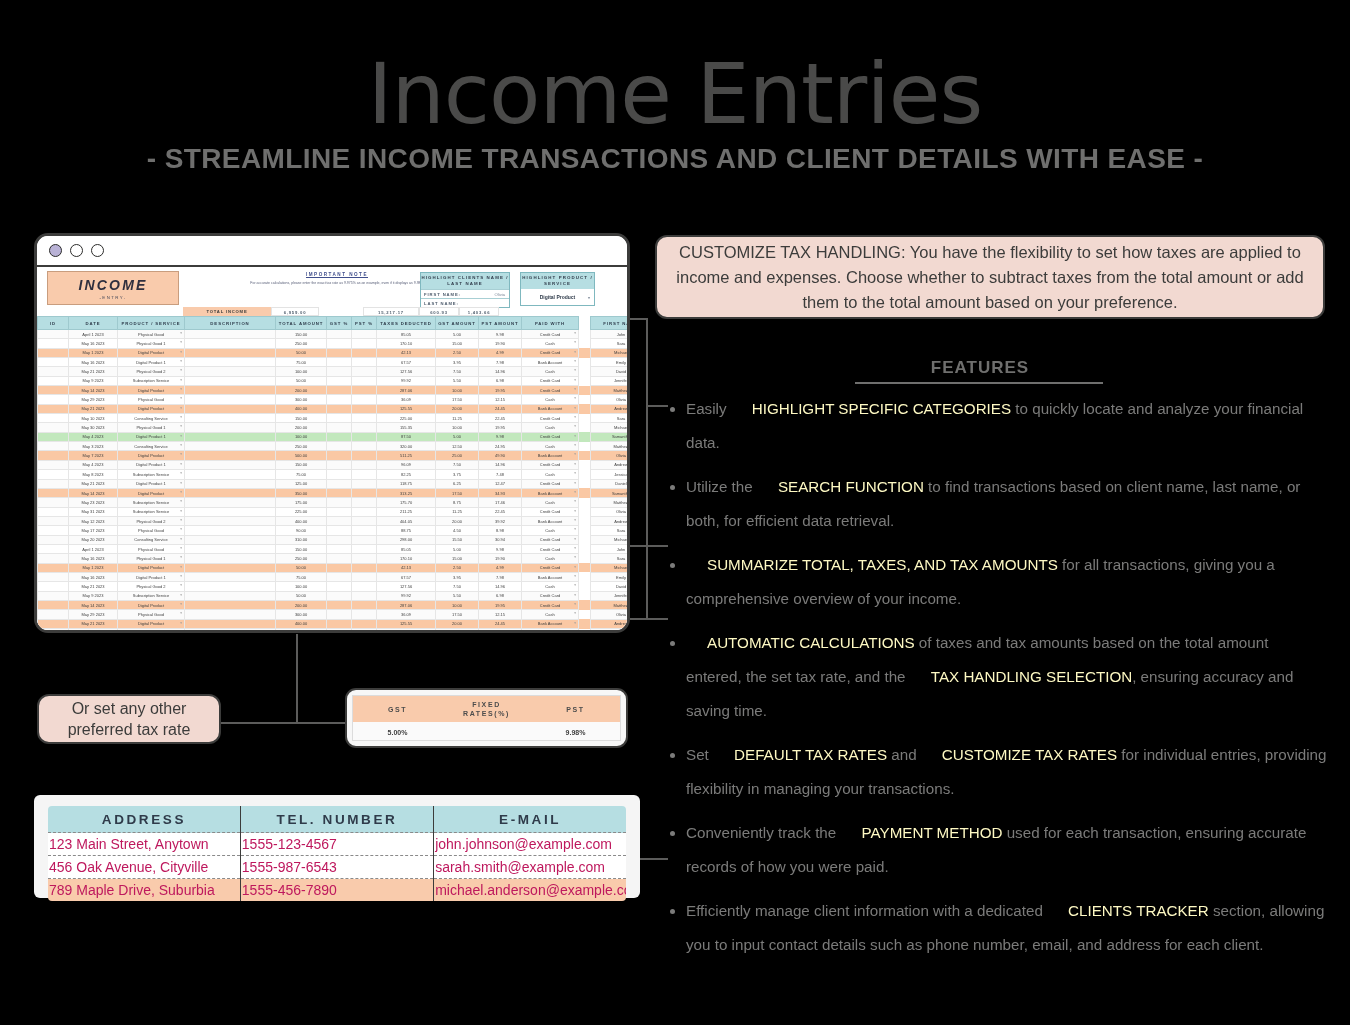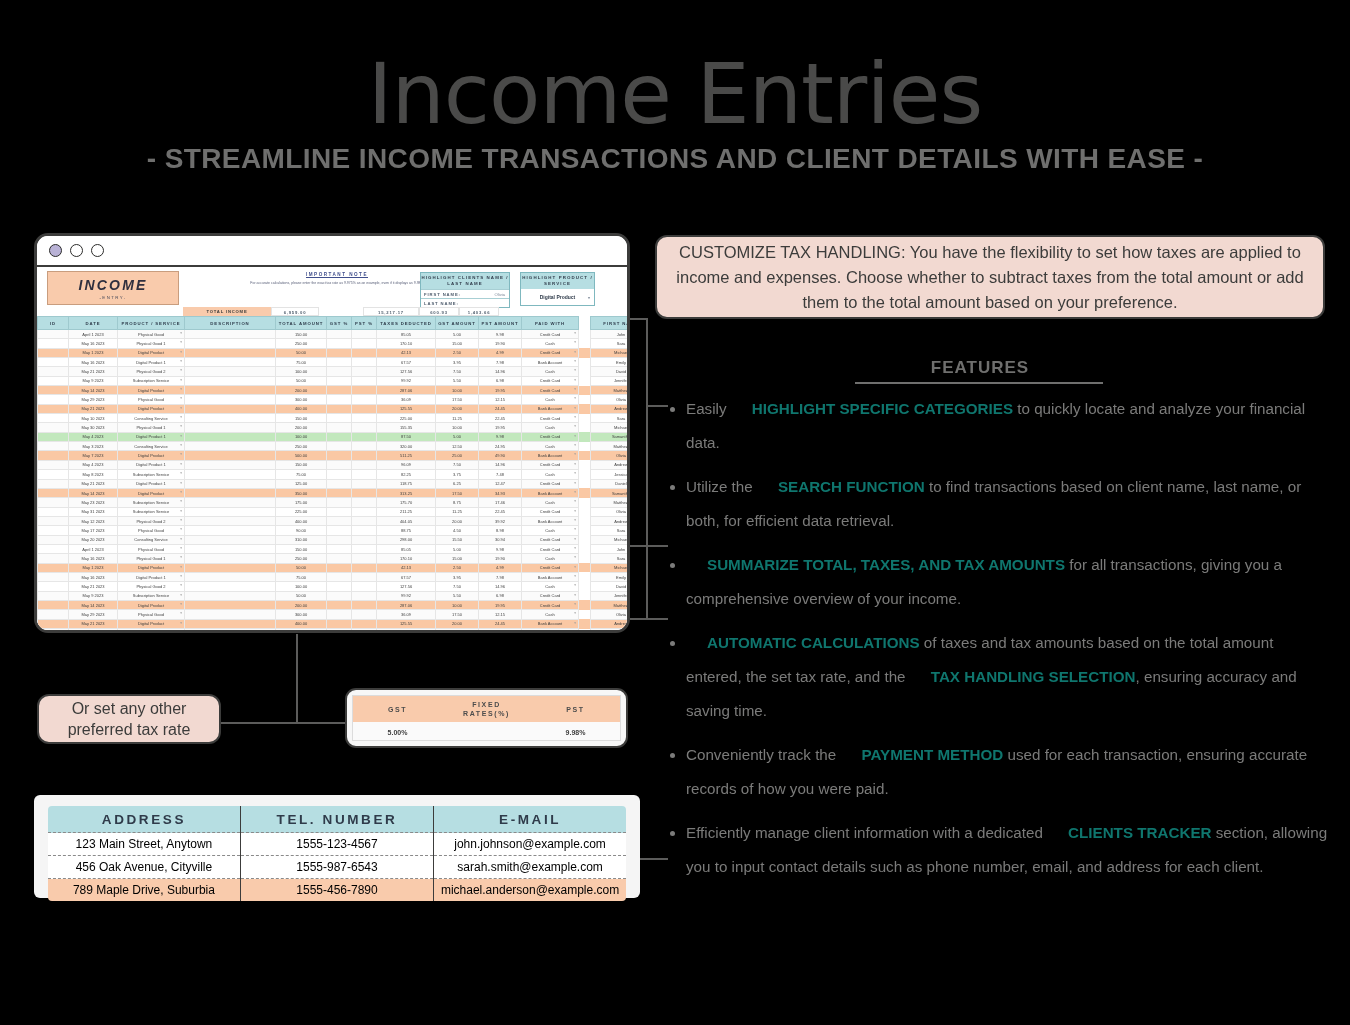--- a/index.html
+++ b/index.html
@@ -134,21 +134,21 @@
   .feat-list{
     position:absolute;left:668px;top:392px;width:660px;margin:0;padding:0;list-style:none;
   }
   .feat-list li{
     position:relative;padding-left:18px;margin-bottom:10px;
     font-size:15.2px;line-height:34px;color:#7b7b7a;
   }
   .feat-list li:before{
     content:"";position:absolute;left:2px;top:15px;width:5px;height:5px;border-radius:50%;background:#7b7b7a;
   }
-  .feat-list b{font-weight:700;color:#0f766e;padding-left:21px;}
+  .feat-list b{font-weight:400;color:#fef9c3;padding-left:21px;}
 
   
   .rates{
     position:absolute;left:345px;top:688px;width:283px;height:60px;
     background:#f7f7f7;border:2.5px solid #3c3c3b;border-radius:11px;box-sizing:border-box;
     padding:5px;
   }
   .rates-inner{width:100%;height:100%;border:0.8px solid #dcdcdc;box-sizing:border-box;background:#fafafa;}
   .rates-head{display:flex;background:#f9cbac;height:26px;align-items:center;}
   .rates-head div{flex:1;text-align:center;font-size:7px;letter-spacing:1.6px;color:#4c4c4c;font-weight:700;line-height:9px;}
@@ -161,21 +161,21 @@
     background:#f5f5f5;border-radius:6px;padding:9px 12px;box-sizing:border-box;
   }
   .ct{border-collapse:collapse;width:100%;height:100%;table-layout:fixed;
       border:2px solid #3c3c3b;border-radius:6px;overflow:hidden;}
   .ct th{
     background:#b6dee2;color:#2f3b4a;font-size:13.5px;letter-spacing:2.6px;font-weight:700;
     height:24px;border-right:1.6px solid #3c3c3b;
   }
   .ct th:last-child{border-right:none;}
   .ct td{
-    height:20px;font-size:12px;color:#000000;text-align:center;
+    height:20px;font-size:14px;color:#be185d;
     border-right:1.6px solid #3c3c3b;border-top:1px dashed #8a8a8a;background:#fff;
   }
   .ct td:last-child{border-right:none;}
   .ct tr.alt td{background:#f9cbac;}
 
   
   .ln{position:absolute;background:#5c5c5b;}
   .dotm{position:absolute;width:5px;height:5px;background:#5c5c5b;}
 </style>
 </head>
@@ -771,20 +771,21 @@
     <p>CUSTOMIZE TAX HANDLING: You have the flexibility to set how taxes are applied to income and expenses. Choose whether to subtract taxes from the total amount or add them to the total amount based on your preference.</p>
   </div>
 
   <div class="feat-head">FEATURES</div>
   <div class="feat-rule"></div>
   <ul class="feat-list" id="feature-list">
       <li>Easily <b>HIGHLIGHT SPECIFIC CATEGORIES</b> to quickly locate and analyze your financial data.</li>
       <li>Utilize the <b>SEARCH FUNCTION</b> to find transactions based on client name, last name, or both, for efficient data retrieval.</li>
       <li><b>SUMMARIZE TOTAL, TAXES, AND TAX AMOUNTS</b> for all transactions, giving you a comprehensive overview of your income.</li>
       <li><b>AUTOMATIC CALCULATIONS</b> of taxes and tax amounts based on the total amount entered, the set tax rate, and the <b>TAX HANDLING SELECTION</b>, ensuring accuracy and saving time.</li>
+      <li>Set <b>DEFAULT TAX RATES</b> and <b>CUSTOMIZE TAX RATES</b> for individual entries, providing flexibility in managing your transactions.</li>
       <li>Conveniently track the <b>PAYMENT METHOD</b> used for each transaction, ensuring accurate records of how you were paid.</li>
       <li>Efficiently manage client information with a dedicated <b>CLIENTS TRACKER</b> section, allowing you to input contact details such as phone number, email, and address for each client.</li>
     </ul>
 
   <div class="callout pref-callout">
     <p>Or set any other preferred tax rate</p>
   </div>
 
   <div class="rates">
     <div class="rates-inner">

